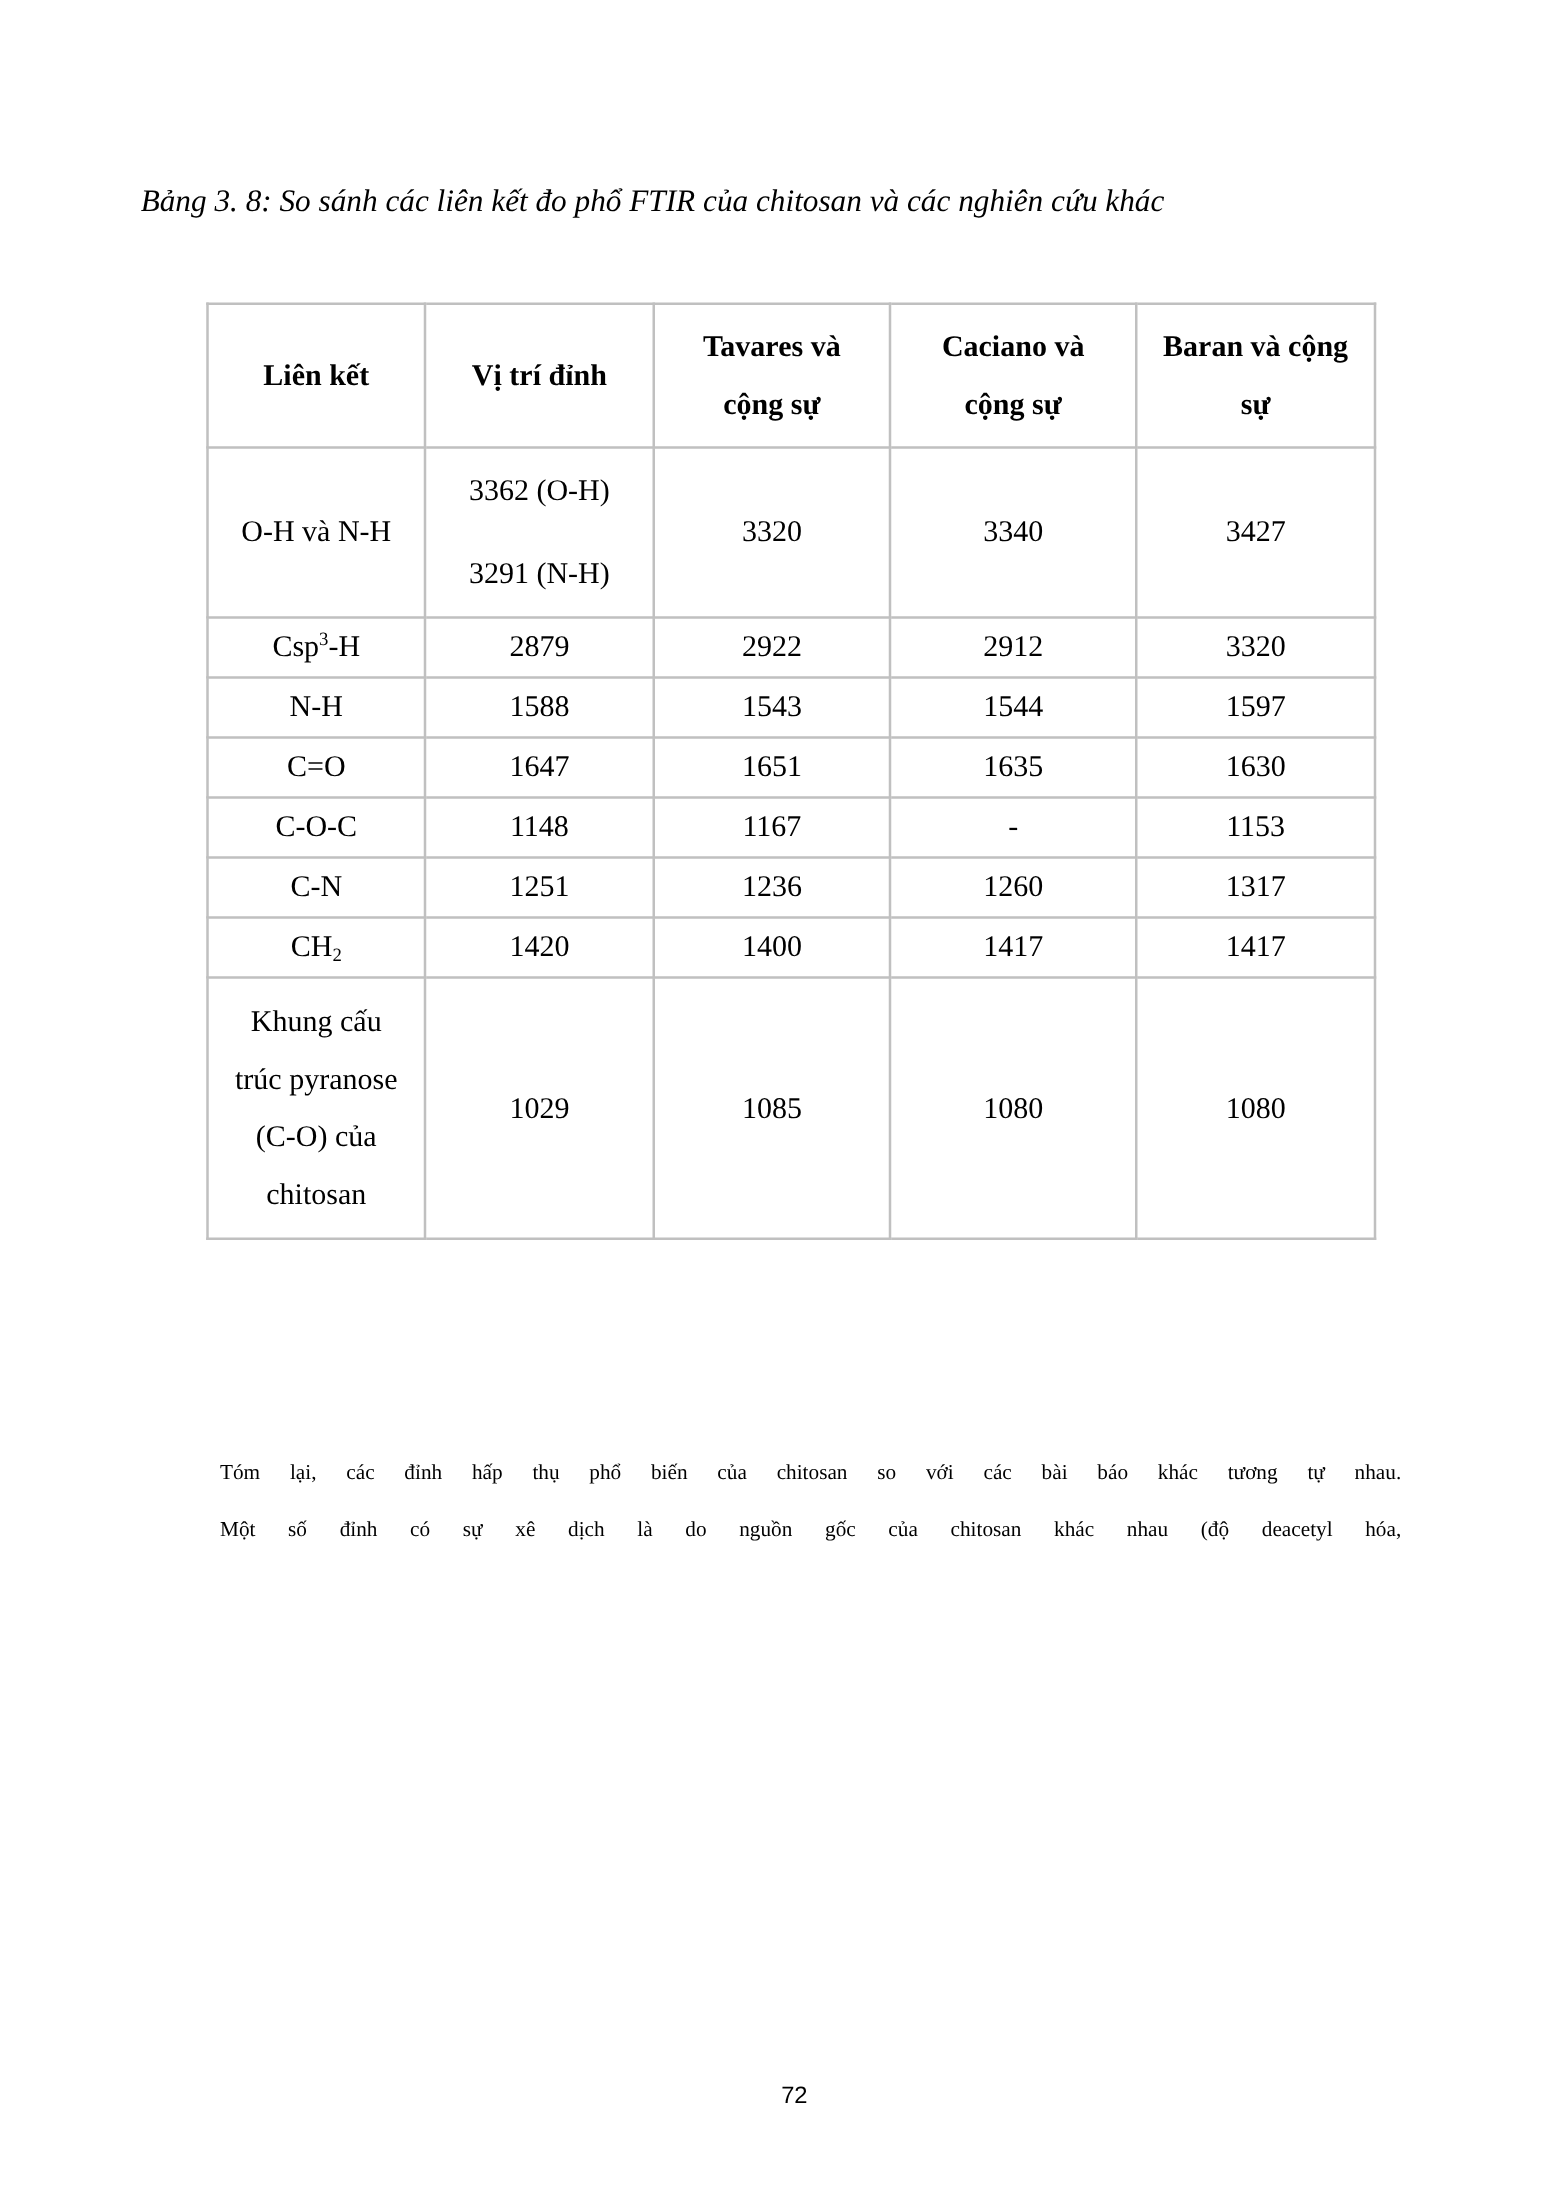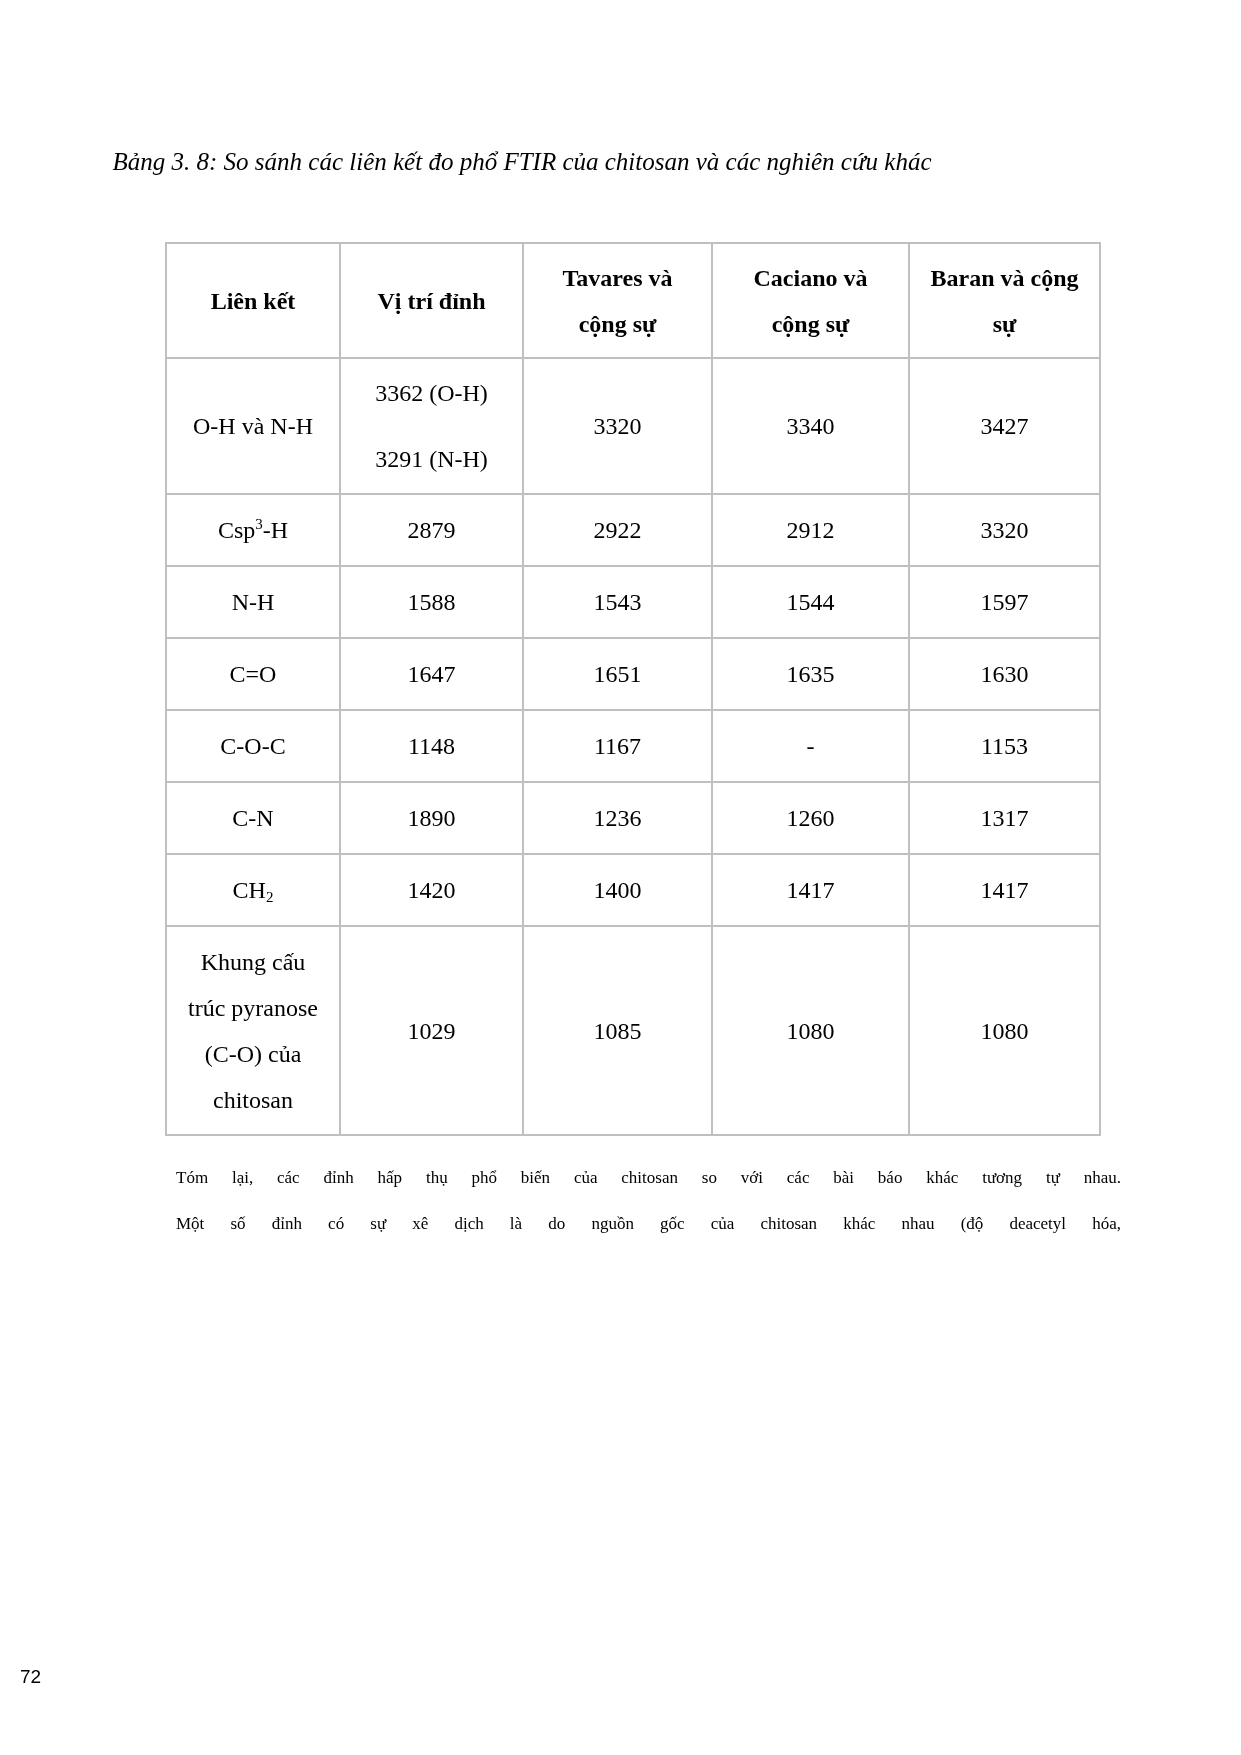--- a/index.html
+++ b/index.html
@@ -26,37 +26,37 @@
       font-weight: normal;
     }
     table.ftir th { font-weight: bold; }
     .col1 { width: 174px; }
     .col2 { width: 183px; }
     .col3 { width: 189px; }
     .col4 { width: 197px; }
     .col5 { width: 191px; }
     tr.h-head { height: 115px; }
     tr.h-tall { height: 136px; }
-    tr.h-std { height: 72px; }
+    tr.h-std { height: 48px; }
     tr.h-last { height: 209px; }
     .cell-line { display: block; }
     .ml-gap .cell-line + .cell-line { margin-top: 20px; }
     sup { font-size: 15px; vertical-align: 9px; line-height: 0; }
     sub { font-size: 15px; vertical-align: -4px; line-height: 0; }
     .paragraph {
       position: absolute; left: 176px; top: 1155px; width: 945px;
       font-size: 17px; line-height: 46px; text-align: justify;
     }
     .paragraph .pline { display: block; white-space: nowrap; }
     .paragraph .pline.j { text-align: justify; text-align-last: justify; white-space: normal; }
     .page-number {
       position: absolute; left: 0; width: 1241px; top: 1666px;
-      font-family: "Liberation Sans", "DejaVu Sans", sans-serif;
+      text-align: center; font-family: "Liberation Sans", "DejaVu Sans", sans-serif;
       font-size: 19px;
-      padding-left: 20px; box-sizing: border-box;
+      padding-left: 30px; box-sizing: border-box;
     }
   </style>
 </head>
 <body>
 
 <div class="caption">Bảng 3. 8: So sánh các liên kết đo phổ FTIR của chitosan và các nghiên cứu khác</div>
 
 <table class="ftir">
   <colgroup>
     <col class="col1">
@@ -121,21 +121,21 @@
     </tr>
     <tr class="h-std">
       <td>C-O-C</td>
       <td>1148</td>
       <td>1167</td>
       <td>-</td>
       <td>1153</td>
     </tr>
     <tr class="h-std">
       <td>C-N</td>
-      <td>1890</td>
+      <td>1251</td>
       <td>1236</td>
       <td>1260</td>
       <td>1317</td>
     </tr>
     <tr class="h-std">
       <td><span>CH</span><sub>2</sub></td>
       <td>1420</td>
       <td>1400</td>
       <td>1417</td>
       <td>1417</td>

